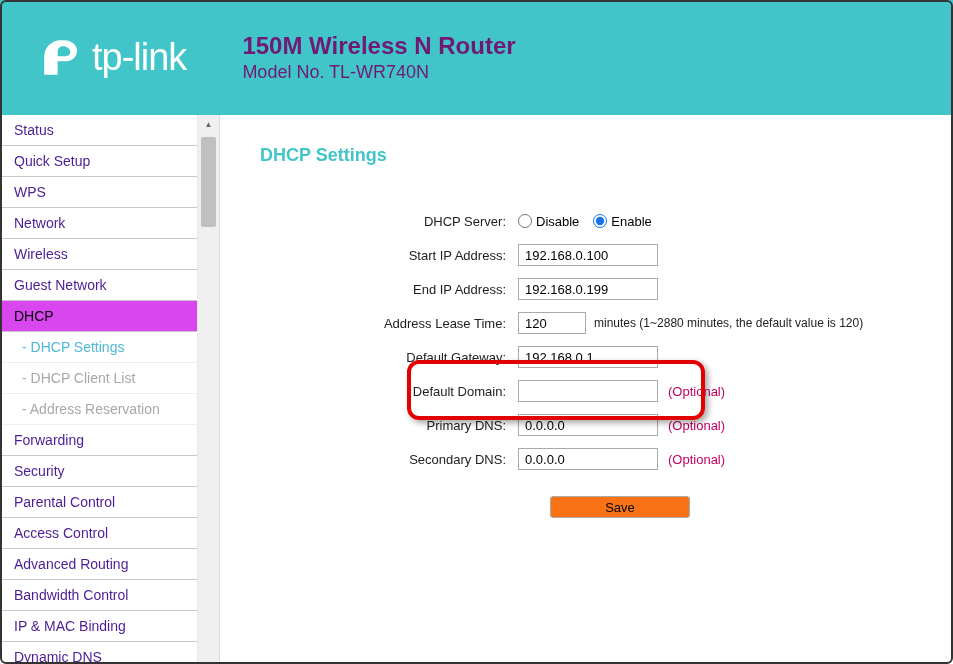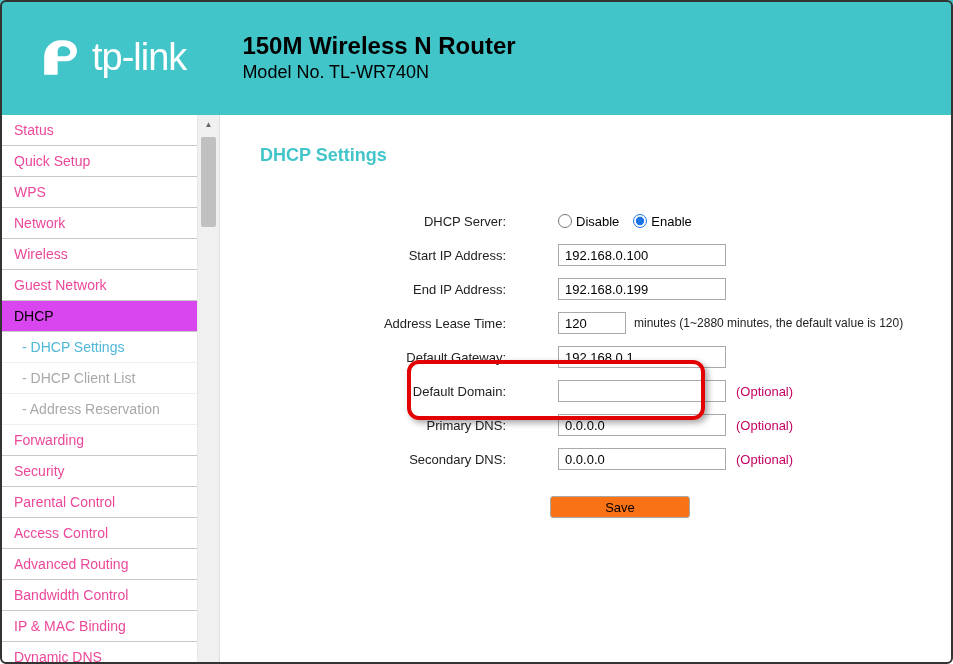--- a/index.html
+++ b/index.html
@@ -1,43 +1,43 @@
 <!DOCTYPE html>
 <html><head>
 <meta charset="utf-8">
 <style>
 * { margin: 0; padding: 0; box-sizing: border-box; }
 body { font-family: Arial, Helvetica, sans-serif; background: #fff; width: 953px; height: 664px; position: relative; }
 .border-frame { position: absolute; inset: 0; border: 2px solid #333; border-radius: 6px; pointer-events: none; z-index: 999; }
 .header { background: #42c5c9; height: 115px; display: flex; align-items: center; padding-left: 40px; }
 .logo { color: #fff; font-size: 38px; font-weight: 400; letter-spacing: -1px; display: flex; align-items: center; }
 .logo-icon { width: 42px; height: 42px; margin-right: 10px; fill: #fff; }
-.header-title { margin-left: 56px; color: #000000; }
+.header-title { margin-left: 56px; color: #701a75; }
 .header-title h1 { font-size: 24px; font-weight: bold; margin-bottom: 2px; }
 .header-title p { font-size: 18px; font-weight: normal; }
 .container { display: flex; height: 549px; }
 .sidebar-wrap { width: 220px; display: flex; }
 .sidebar { width: 198px; background: #fff; overflow-y: hidden; border-right: 1px solid #e8e8e8; }
 .scrollbar { width: 22px; background: #f0f0f0; position: relative; border-right: 1px solid #ddd; }
 .scroll-arrow { position: absolute; left: 0; right: 0; height: 18px; background: #f0f0f0; display: flex; align-items: center; justify-content: center; font-size: 8px; color: #666; }
 .scroll-arrow.up { top: 0; }
 .scroll-thumb { position: absolute; left: 3px; right: 3px; top: 22px; height: 90px; background: #c0c0c0; border-radius: 2px; }
-.sidebar-item { display: block; padding: 7px 14px; font-size: 14px; color: #ec4899; border-bottom: 1px solid #c8c8c8; cursor: pointer; }
+.sidebar-item { display: block; padding: 7px 14px; font-size: 14px; color: #4c1d95; border-bottom: 1px solid #c8c8c8; cursor: pointer; }
 .sidebar-item.active { background: #d946ef; color: #000; }
 .sidebar-item.sub { color: #4fb8d8; padding-left: 22px; border-bottom: 1px solid #efefef; }
 .sidebar-item.sub.inactive { color: #a8a8a8; }
 .content { flex: 1; padding: 30px 30px 30px 40px; overflow-y: auto; }
 .page-title { color: #42c5c9; font-size: 18px; margin-bottom: 42px; }
-.form-row { display: flex; align-items: center; margin-bottom: 8px; min-height: 26px; gap: 40px; }
+.form-row { display: flex; align-items: center; margin-bottom: 8px; min-height: 26px; }
 .form-label { width: 258px; text-align: right; padding-right: 12px; font-size: 13px; color: #222; }
 .form-control { display: flex; align-items: center; gap: 6px; }
 .radio-group { display: flex; gap: 14px; align-items: flex-start; }
 .radio-option { display: flex; align-items: center; gap: 4px; font-size: 13px; cursor: pointer; }
 .radio-option input[type=radio] { accent-color: #1a73e8; width: 14px; height: 14px; cursor: pointer; }
-.text-input { width: 168px; height: 22px; border: 1px solid #aaa; padding: 1px 6px; font-size: 13px; }
+.text-input { width: 140px; height: 22px; border: 1px solid #aaa; padding: 1px 6px; font-size: 13px; }
 .text-input.short { width: 68px; }
 .hint { font-size: 12px; color: #222; margin-left: 2px; }
 .optional { font-size: 13px; color: #c40062; margin-left: 4px; }
 .highlight-box { position: absolute; border: 4px solid #e20000; border-radius: 12px; pointer-events: none; box-shadow: 3px 3px 6px rgba(0,0,0,0.35); }
 .hl-1 { top: 360px; left: 407px; width: 298px; height: 60px; }
 .save-row { display: flex; margin-top: 24px; }
 .save-spacer { width: 290px; }
 .save-btn { width: 140px; height: 22px; border: 1px solid #aaa; background: #f97316; font-size: 13px; cursor: pointer; border-radius: 3px; }
 </style>
 </head>

